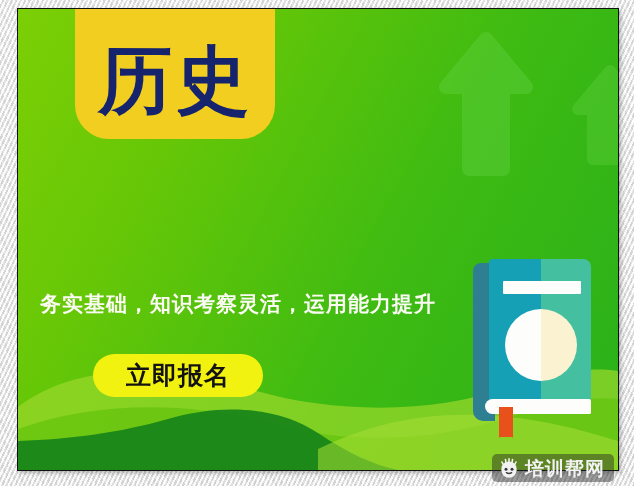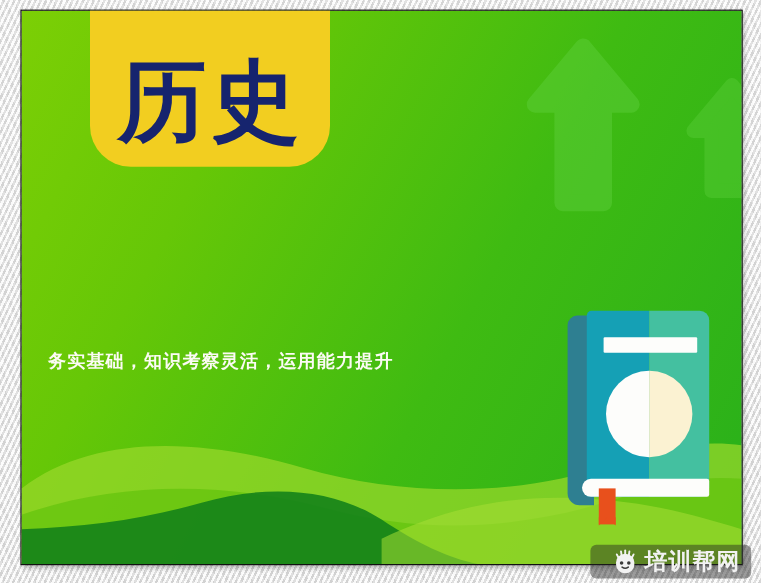--- a/index.html
+++ b/index.html
@@ -33,41 +33,41 @@
 
   
   #subject-badge{
     position:absolute;left:57px;top:-18px;width:200px;height:148px;
     background:#f2ce20;
     border-radius:0 0 34px 34px;
     display:flex;align-items:flex-end;justify-content:center;
     padding-bottom:4px;box-sizing:border-box;
   }
   #subject-badge .txt{
-    font-family:Liberation Serif, serif;
+    font-family:Liberation Mono, monospace;
     font-weight:bold;font-size:74px;line-height:1;
     color:#16246e;letter-spacing:3px;
     padding-bottom:12px;
   }
 
   
   #headline{
     position:absolute;left:28px;top:183px;
     font-family:"DejaVu Sans","Liberation Sans",sans-serif;
     font-weight:bold;font-size:62px;line-height:1;
     color:#f7f7f2;letter-spacing:2px;
     text-shadow:0 2px 3px rgba(0,60,0,.18);
     white-space:nowrap;
   }
 
   
   #subheadline{
     position:absolute;left:22px;top:286px;
-    font-family:Liberation Serif, serif;
-    font-weight:bold;font-size:15px;line-height:1;
+    font-family:Liberation Mono, monospace;
+    font-weight:bold;font-size:21px;line-height:1;
     color:#fbfbf4;letter-spacing:1px;
     white-space:nowrap;
   }
 
   
   #cta-button{
     position:absolute;left:75px;top:345px;
     width:170px;height:43px;
     background:#f2f211;border-radius:22px;
     display:flex;align-items:center;justify-content:center;
@@ -87,21 +87,21 @@
   #book .topband{position:absolute;left:30px;top:22px;width:78px;height:13px;background:#fdfdfb;border-radius:1px;}
   #book .circleL{position:absolute;left:32px;top:50px;width:36px;height:72px;background:#fdfdfb;border-radius:36px 0 0 36px;}
   #book .circleR{position:absolute;left:68px;top:50px;width:36px;height:72px;background:#fbf2d2;border-radius:0 36px 36px 0;}
   #book .pages{position:absolute;left:12px;top:140px;width:106px;height:15px;background:#fdfdfb;border-radius:8px 2px 2px 8px;}
   #book .mark{position:absolute;left:26px;top:148px;width:14px;height:30px;background:#e8501c;}
   #book .mark:after{content:"";position:absolute;left:0;bottom:-1px;border-left:7px solid #e8501c;border-right:7px solid #e8501c;border-bottom:7px solid transparent;}
 
   
   #watermark{
     position:absolute;left:492px;top:454px;
-    height:28px;padding:0 9px 0 18px;
+    height:28px;padding:0 9px 0 6px;
     background:rgba(35,35,35,.45);
     border-radius:5px;
     display:flex;align-items:center;gap:5px;
   }
   #watermark .wm-text{
     font-family:"DejaVu Sans","Liberation Sans",sans-serif;
     font-size:19px;font-weight:bold;color:#f2f2f2;line-height:1;
     letter-spacing:1px;
   }
 </style>
@@ -139,20 +139,23 @@
     <div class="topband"></div>
     <div class="circleL"></div>
     <div class="circleR"></div>
     <div class="pages"></div>
     <div class="mark"></div>
   </div>
 
 
   <div id="subheadline">务实基础，知识考察灵活，运用能力提升</div>
 
+  <button id="cta-button">
+    <span class="txt">立即报名</span>
+  </button>
 
 </div>
 
 <div id="watermark">
   <svg width="22" height="22" viewBox="0 0 22 22">
     <g stroke="#f2f2f2" stroke-width="1.6" stroke-linecap="round">
       <line x1="4" y1="5" x2="5.5" y2="8"></line>
       <line x1="7.5" y1="2.5" x2="8" y2="6"></line>
       <line x1="11" y1="1.8" x2="11" y2="5.6"></line>
       <line x1="14.5" y1="2.5" x2="14" y2="6"></line>

